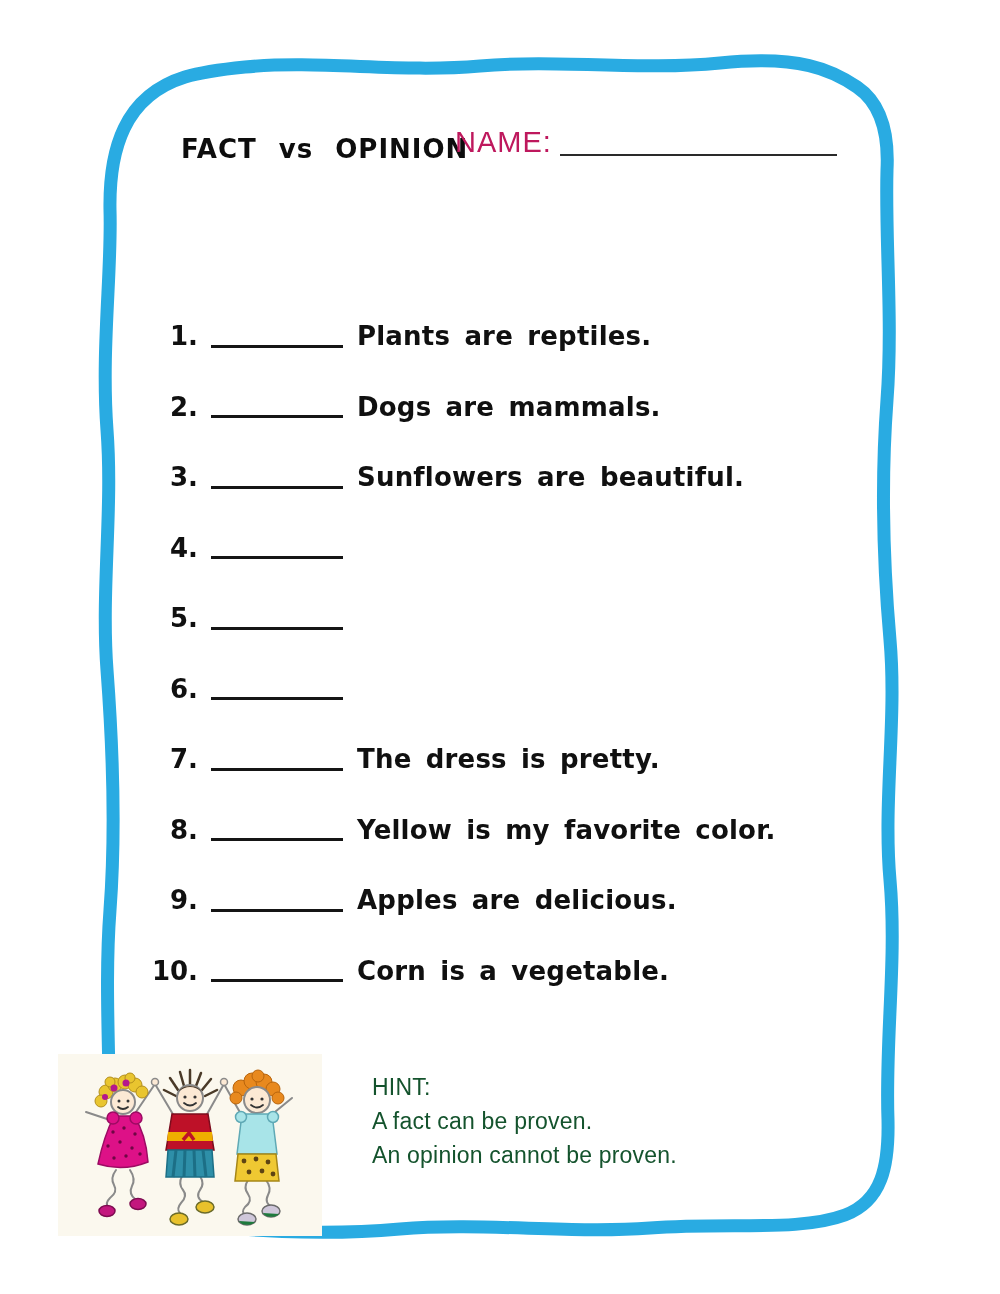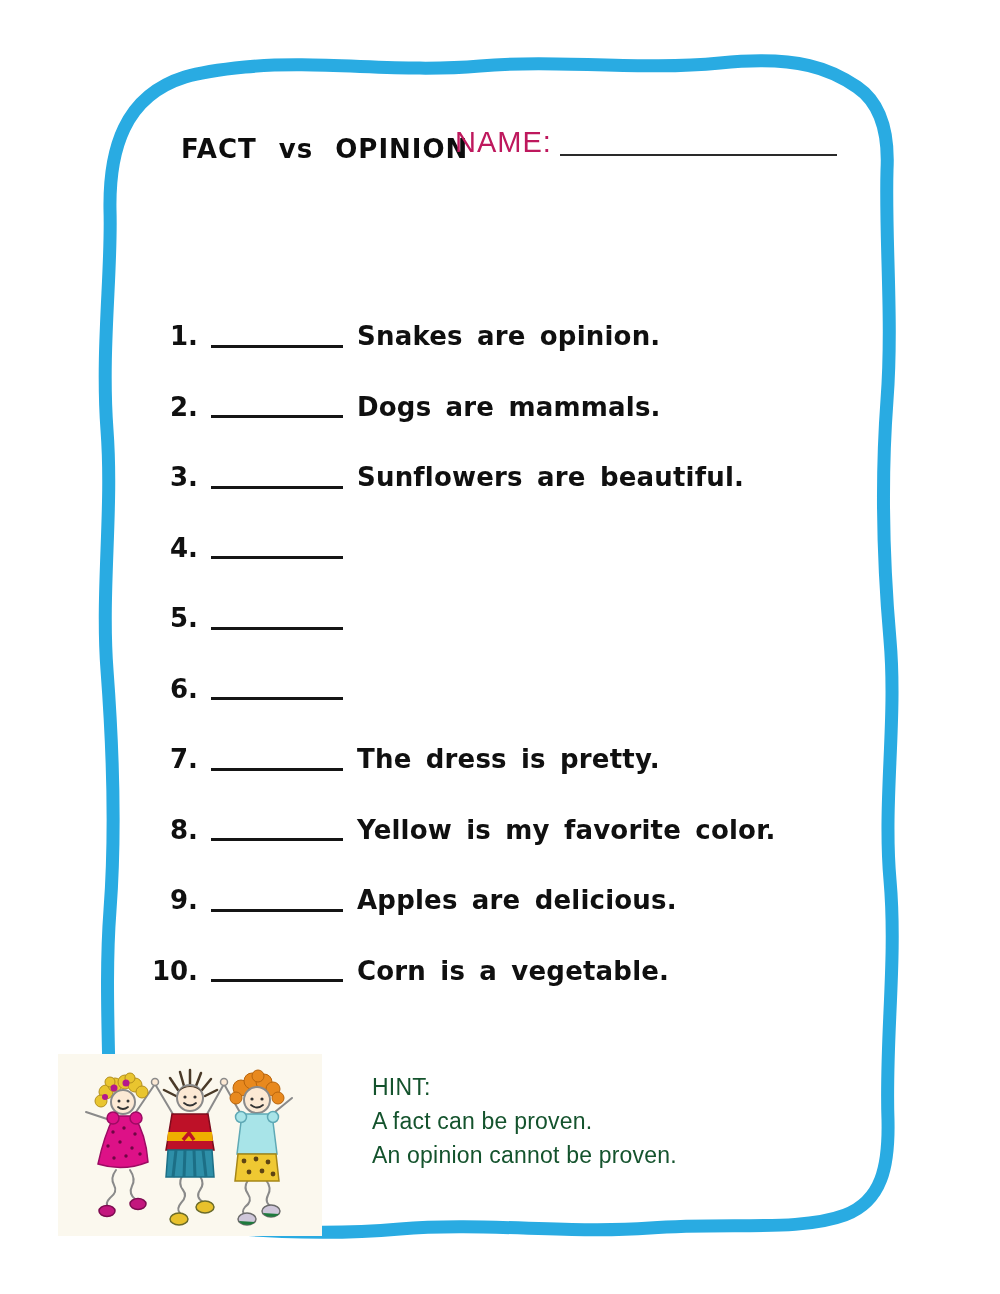--- a/index.html
+++ b/index.html
@@ -94,21 +94,21 @@
     <div class="name-row">
       <span>NAME:</span>
       <span class="name-line"></span>
     </div>
 
 
     <div class="items">
       <div class="row">
         <span class="num">1.</span>
         <span class="blank"></span>
-        <span class="sentence">Snakes are opinion.</span>
+        <span class="sentence">Plants are reptiles.</span>
       </div>
       <div class="row">
         <span class="num">2.</span>
         <span class="blank"></span>
         <span class="sentence">Dogs are mammals.</span>
       </div>
       <div class="row">
         <span class="num">3.</span>
         <span class="blank"></span>
         <span class="sentence">Sunflowers are beautiful.</span>

